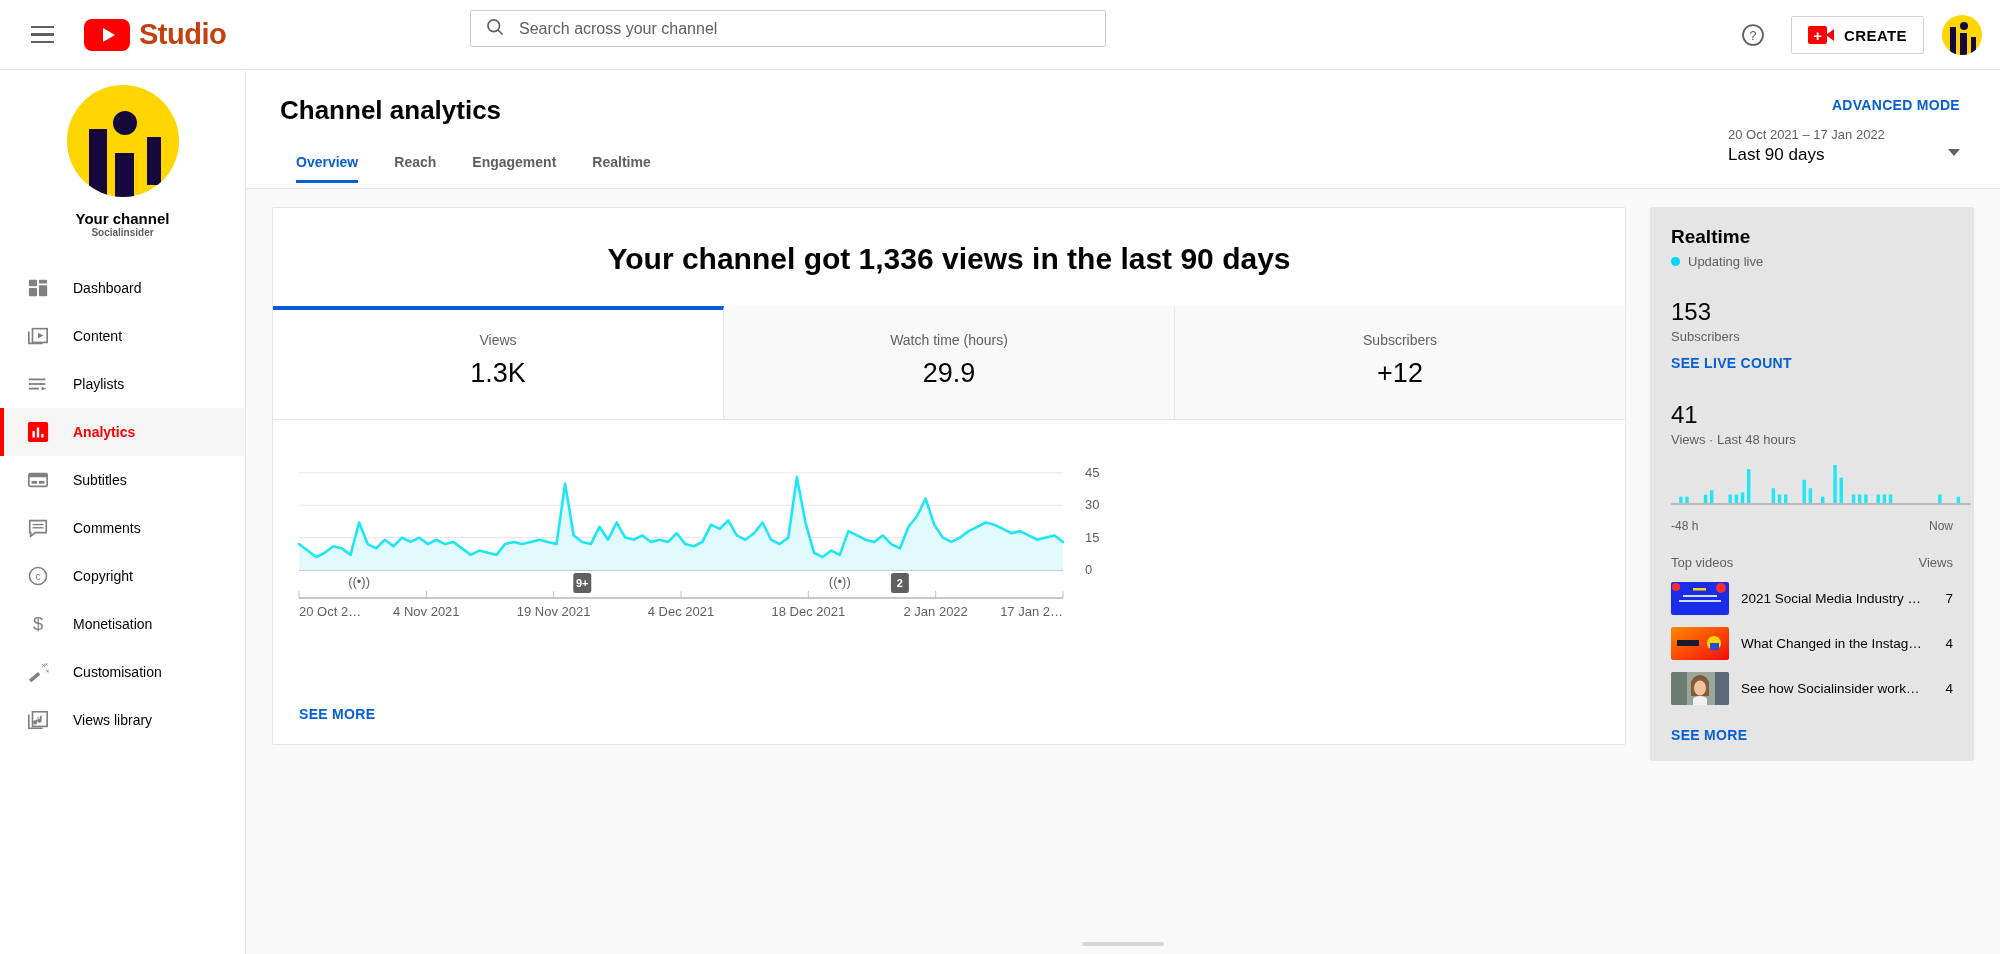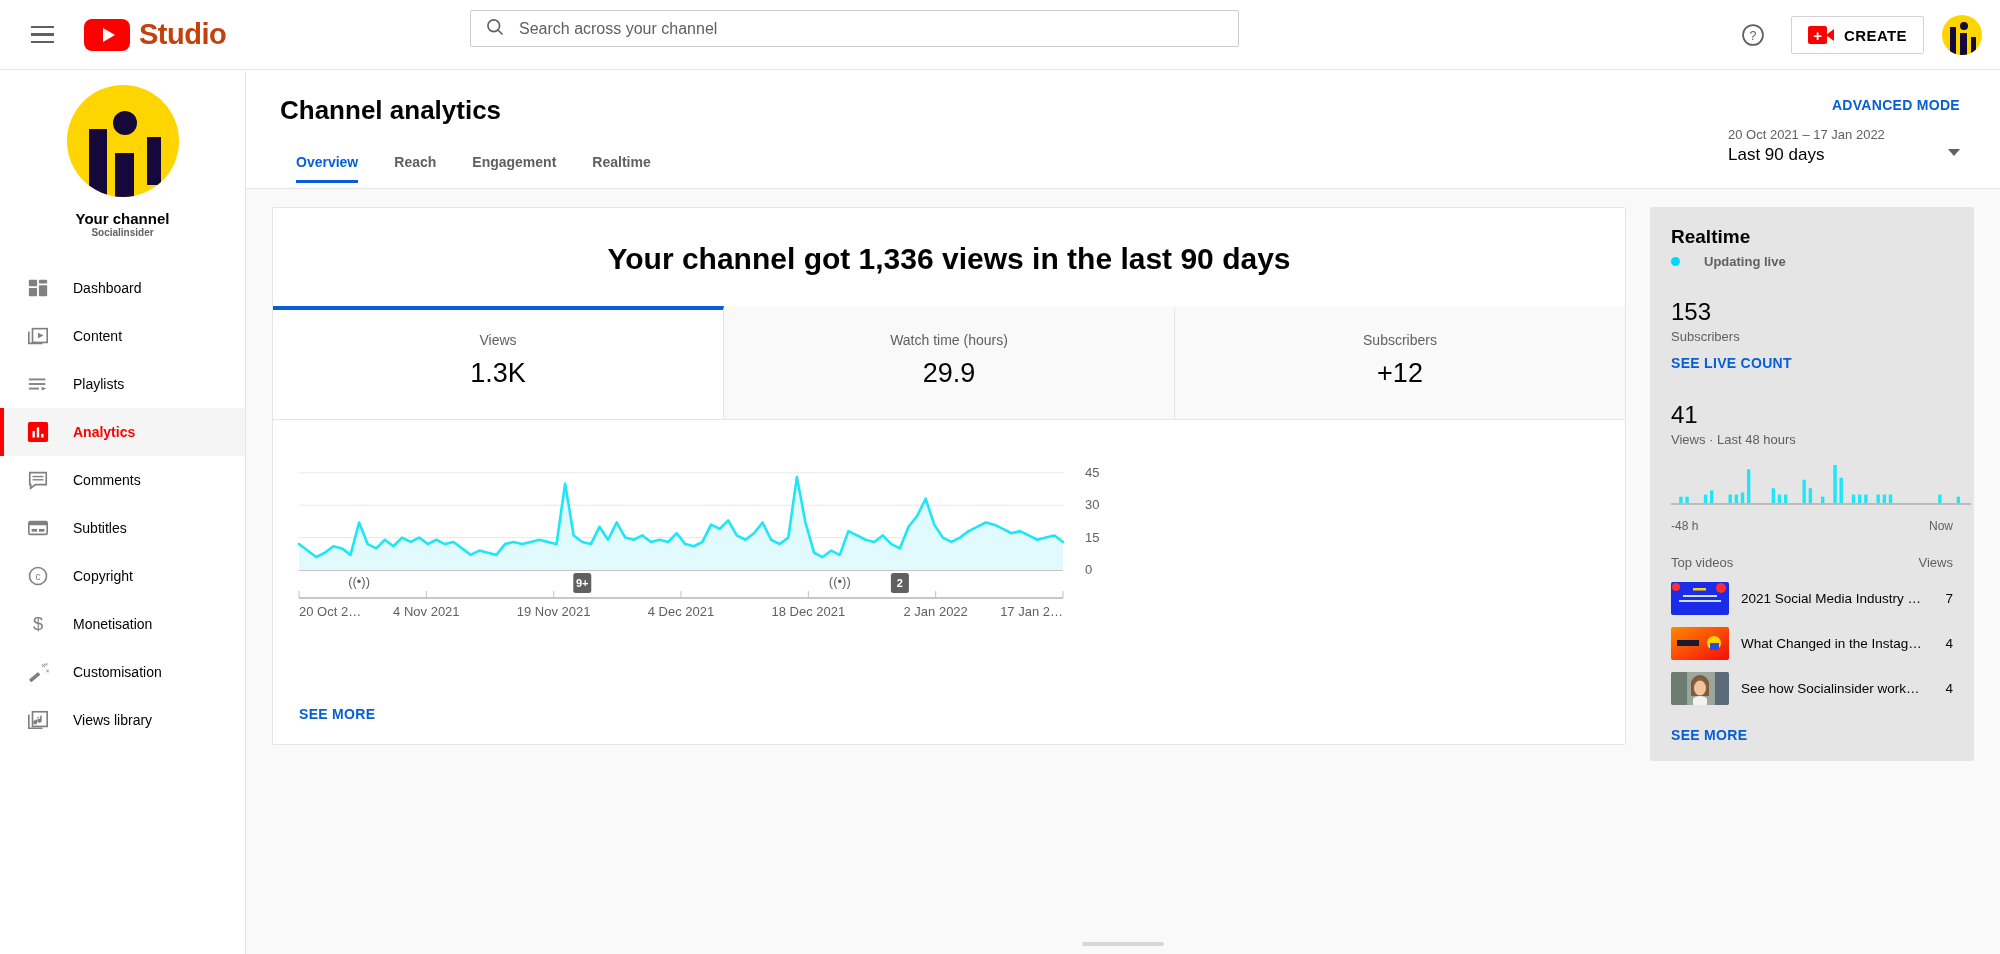--- a/index.html
+++ b/index.html
@@ -19,21 +19,21 @@
   }
   .hamburger { margin-left: 22px; width: 40px; height: 40px; display:flex; flex-direction:column;
     justify-content:center; align-items:center; gap:5px; cursor:pointer; }
   .hamburger span { display:block; width: 23px; height: 2.3px; background:#606060; }
   .brand { display:flex; align-items:center; margin-left: 22px; gap: 9px; cursor:pointer; }
   .yt-logo { width: 46px; height: 32px; background:#ff0000; border-radius: 8px;
     display:flex; align-items:center; justify-content:center; }
   .yt-logo .tri { width:0;height:0;border-left:12px solid #fff;border-top:7px solid transparent;border-bottom:7px solid transparent; margin-left:3px;}
   .brand-name { font-size: 29px; font-weight: 700; letter-spacing:-0.5px; color:#c2410c; }
 
-  .searchwrap { position:absolute; left: 470px; top: 10px; width: 769px; height: 37px; }
+  .searchwrap { position:absolute; left: 470px; top: 10px; width: 636px; height: 37px; }
   .searchbox {
     width:100%; height:100%; border:1px solid #ccc; border-radius: 2px;
     display:flex; align-items:center; padding: 0 14px; background:#fff;
   }
   .searchbox svg { flex: 0 0 auto; }
   .search-input {
     border:none; outline:none; flex:1; margin-left: 14px;
     font-size: 16px; color:#606060; font-family:"Liberation Sans", sans-serif; background:transparent;
   }
   .search-input::placeholder { color:#606060; }
@@ -126,21 +126,21 @@
   .chart-svg { display:block; }
   .ytick { font-size: 13px; fill:#606060; font-family:"Liberation Sans", sans-serif; }
   .xtick { font-size: 13px; fill:#606060; font-family:"Liberation Sans", sans-serif; }
   .badge-count { font-size: 11px; fill:#fff; font-family:"Liberation Sans", sans-serif; font-weight:700;}
   .see-more { font-size: 14px; font-weight:700; color:#065fd4; letter-spacing:.3px;
     padding: 16px 0 22px 26px; cursor:pointer; display:inline-block; }
 
   .right-col { width: 350px; padding: 18px 26px 0 0; }
   .rt-card { background:#e5e5e5; border:1px solid #e5e5e5; border-radius:2px; padding: 18px 20px 16px 20px; }
   .rt-title { font-size: 19px; font-weight:700; color:#030303; }
-  .rt-live { display:flex; align-items:center; gap: 24px; margin-top: 6px; font-weight: bold; }
+  .rt-live { display:flex; align-items:center; gap: 8px; margin-top: 6px; }
   .rt-dot { width: 9px; height:9px; border-radius:50%; background:#00D9F5; }
   .rt-live-text { font-size: 13px; color:#606060; }
   .rt-divider { height:1px; background:#e5e5e5; margin: 14px 0; }
   .rt-big { font-size: 24px; color:#030303; }
   .rt-sub { font-size: 13px; color:#606060; margin-top: 3px; }
   .rt-link { font-size: 14px; font-weight:700; color:#065fd4; letter-spacing:.3px; margin-top: 11px;
     display:inline-block; cursor:pointer; }
   .spark { margin-top: 16px; }
   .spark-labels { display:flex; justify-content:space-between; font-size: 12px; color:#606060; margin-top: 4px; }
   .tv-head { display:flex; justify-content:space-between; font-size: 13px; color:#606060; margin-top: 22px; }
@@ -263,38 +263,38 @@
             <rect x="10.7" y="7" width="2.6" height="11" fill="#fff"></rect>
             <rect x="15.4" y="14" width="2.6" height="4" fill="#fff"></rect>
           </svg>
       </span>
       <span class="nav-label">Analytics</span>
     </div>
 
     <div class="navitem">
       <span class="nav-ico">
         <svg width="22" height="22" viewBox="0 0 24 24">
-            <path d="M3 4h18v13H9l-5 4v-4H3z" fill="none" stroke="#808080" stroke-width="1.8"></path>
-            <rect x="6" y="7.5" width="12" height="1.5" fill="#808080"></rect>
-            <rect x="6" y="11" width="12" height="1.5" fill="#808080"></rect>
-          </svg>
-      </span>
-      <span class="nav-label">Comments</span>
-    </div>
-
-    <div class="navitem">
-      <span class="nav-ico">
-        <svg width="22" height="22" viewBox="0 0 24 24">
             <rect x="2" y="5" width="20" height="14" rx="1.5" fill="none" stroke="#808080" stroke-width="1.8"></rect>
             <rect x="5" y="13" width="6" height="3" fill="#808080"></rect>
             <rect x="13" y="13" width="6" height="3" fill="#808080"></rect>
             <rect x="2" y="5" width="20" height="4" fill="#808080"></rect>
           </svg>
       </span>
       <span class="nav-label">Subtitles</span>
+    </div>
+
+    <div class="navitem">
+      <span class="nav-ico">
+        <svg width="22" height="22" viewBox="0 0 24 24">
+            <path d="M3 4h18v13H9l-5 4v-4H3z" fill="none" stroke="#808080" stroke-width="1.8"></path>
+            <rect x="6" y="7.5" width="12" height="1.5" fill="#808080"></rect>
+            <rect x="6" y="11" width="12" height="1.5" fill="#808080"></rect>
+          </svg>
+      </span>
+      <span class="nav-label">Comments</span>
     </div>
 
     <div class="navitem">
       <span class="nav-ico">
         <svg width="22" height="22" viewBox="0 0 24 24">
             <circle cx="12" cy="12" r="9.3" fill="none" stroke="#808080" stroke-width="1.7"></circle>
             <text x="12" y="16" font-size="11" fill="#808080" text-anchor="middle" font-family="Liberation Sans, sans-serif">c</text>
           </svg>
       </span>
       <span class="nav-label">Copyright</span>

